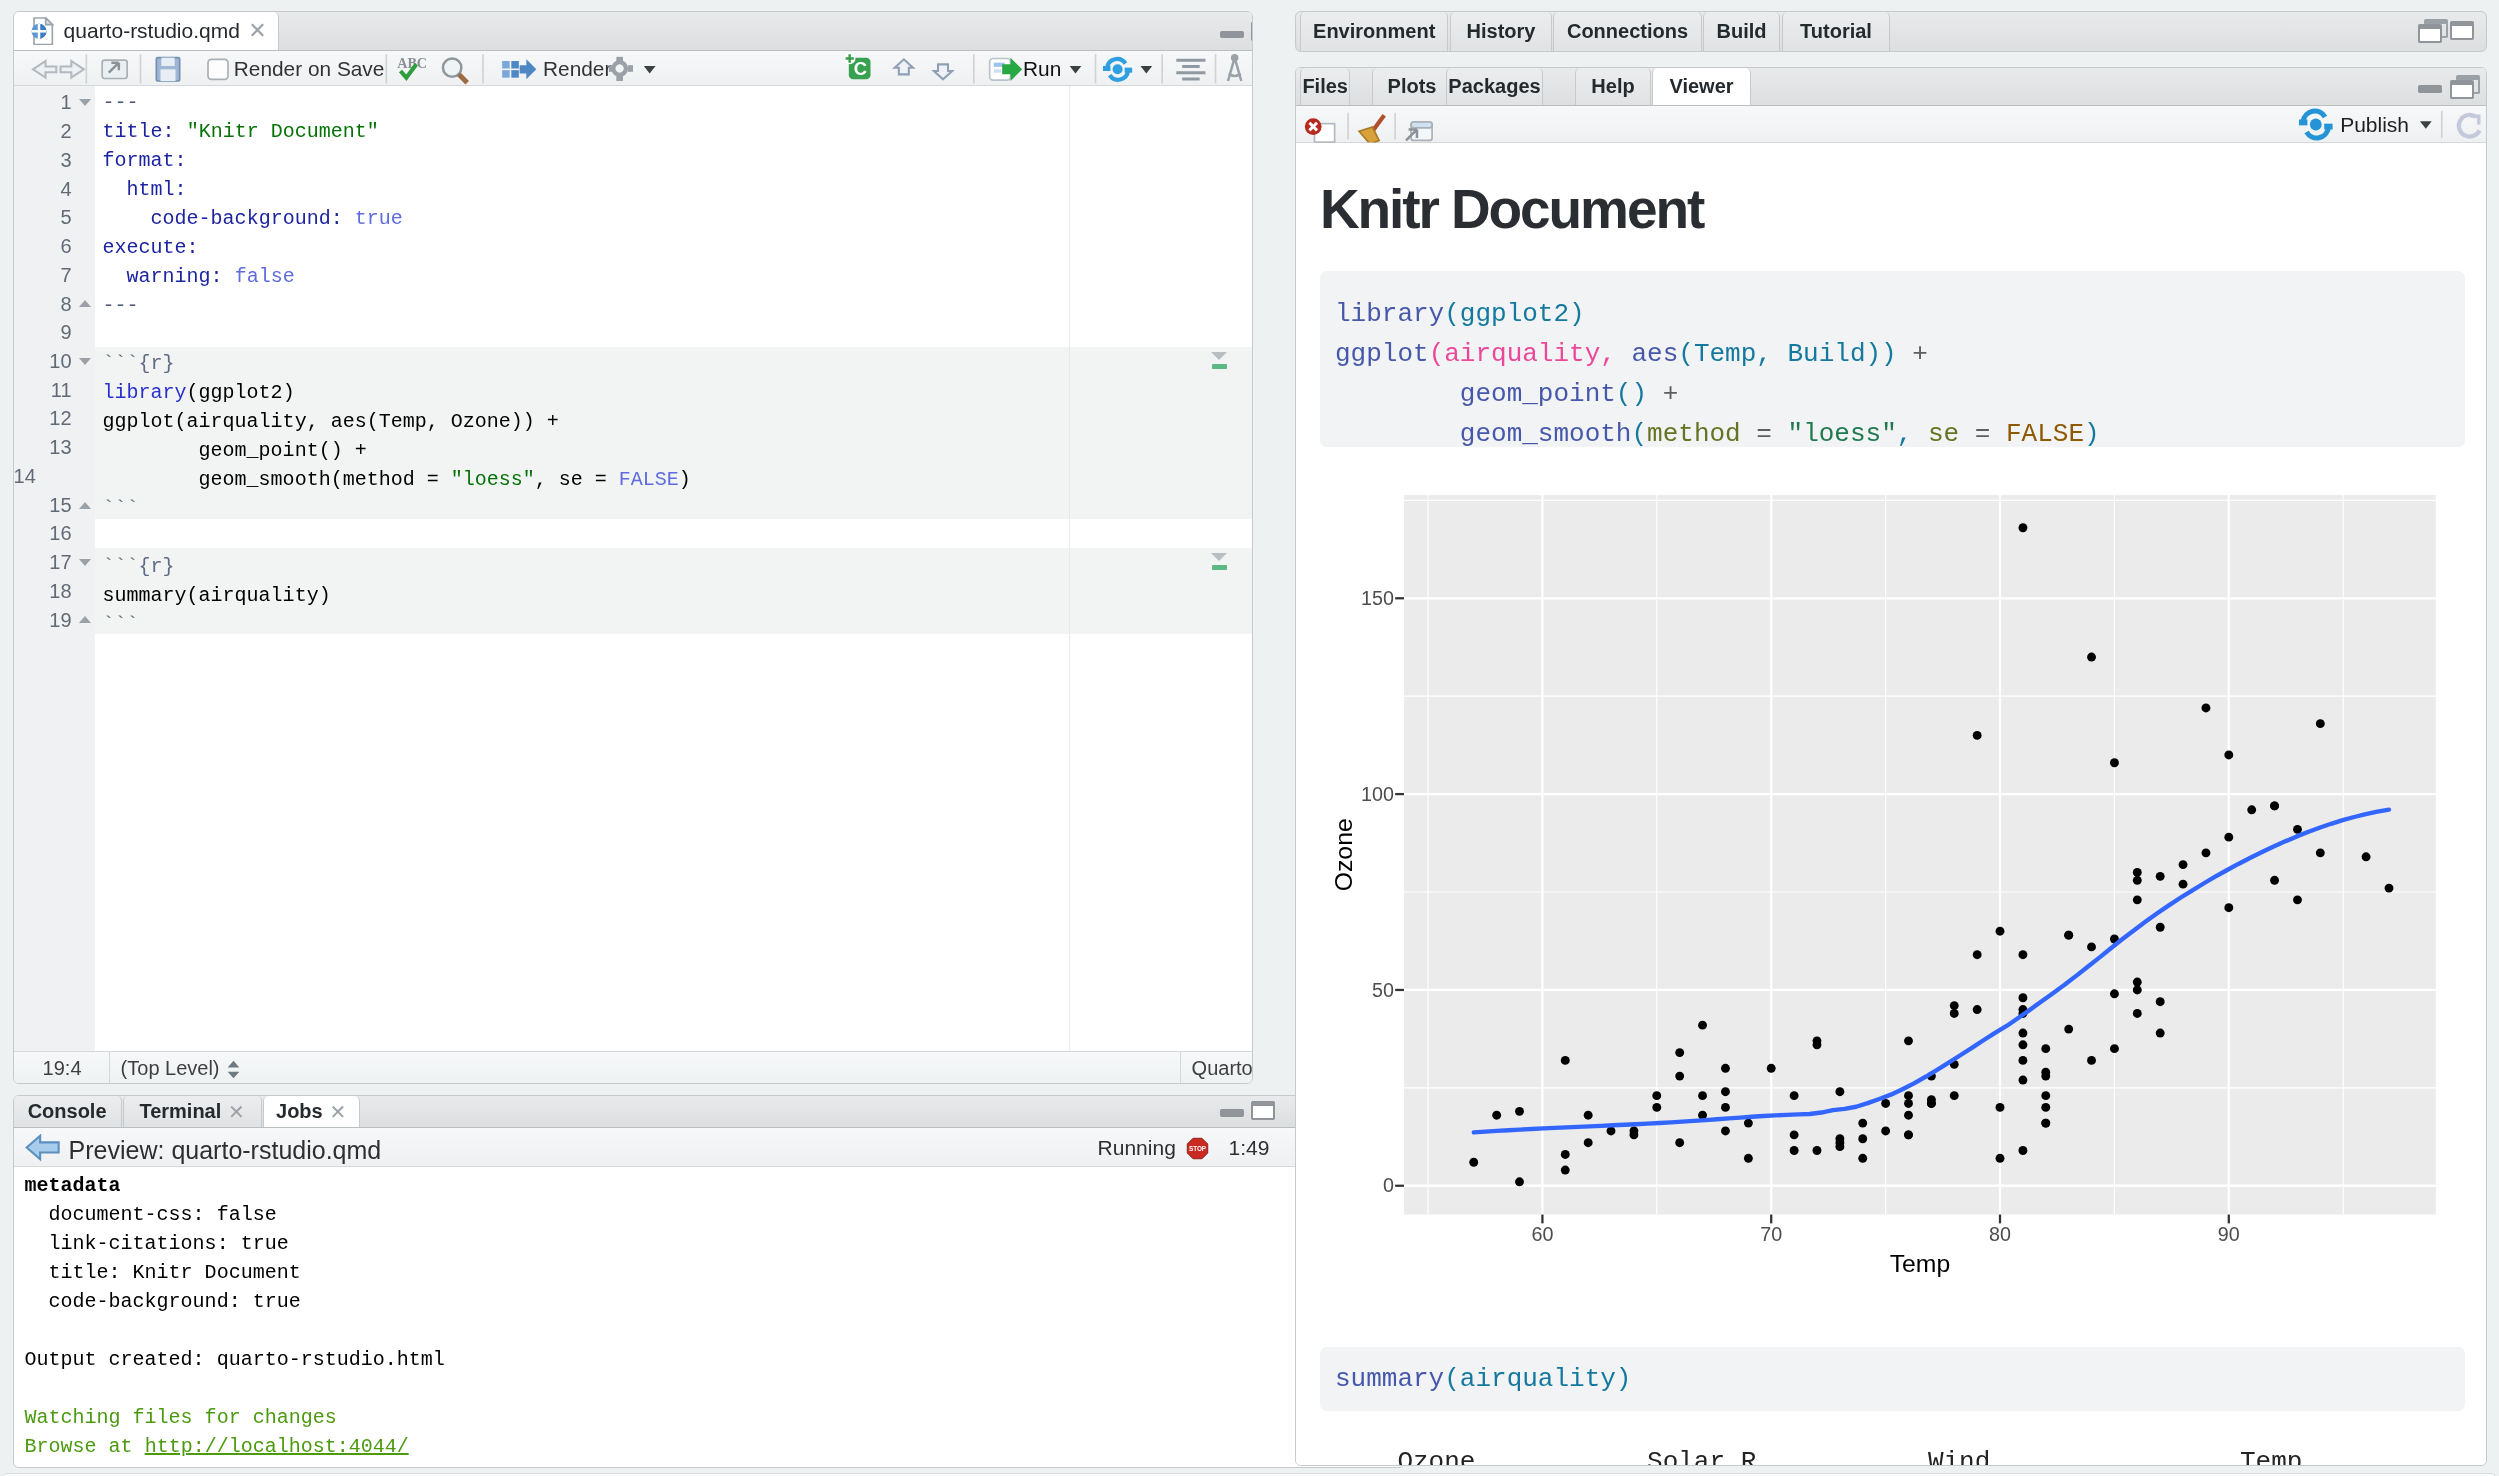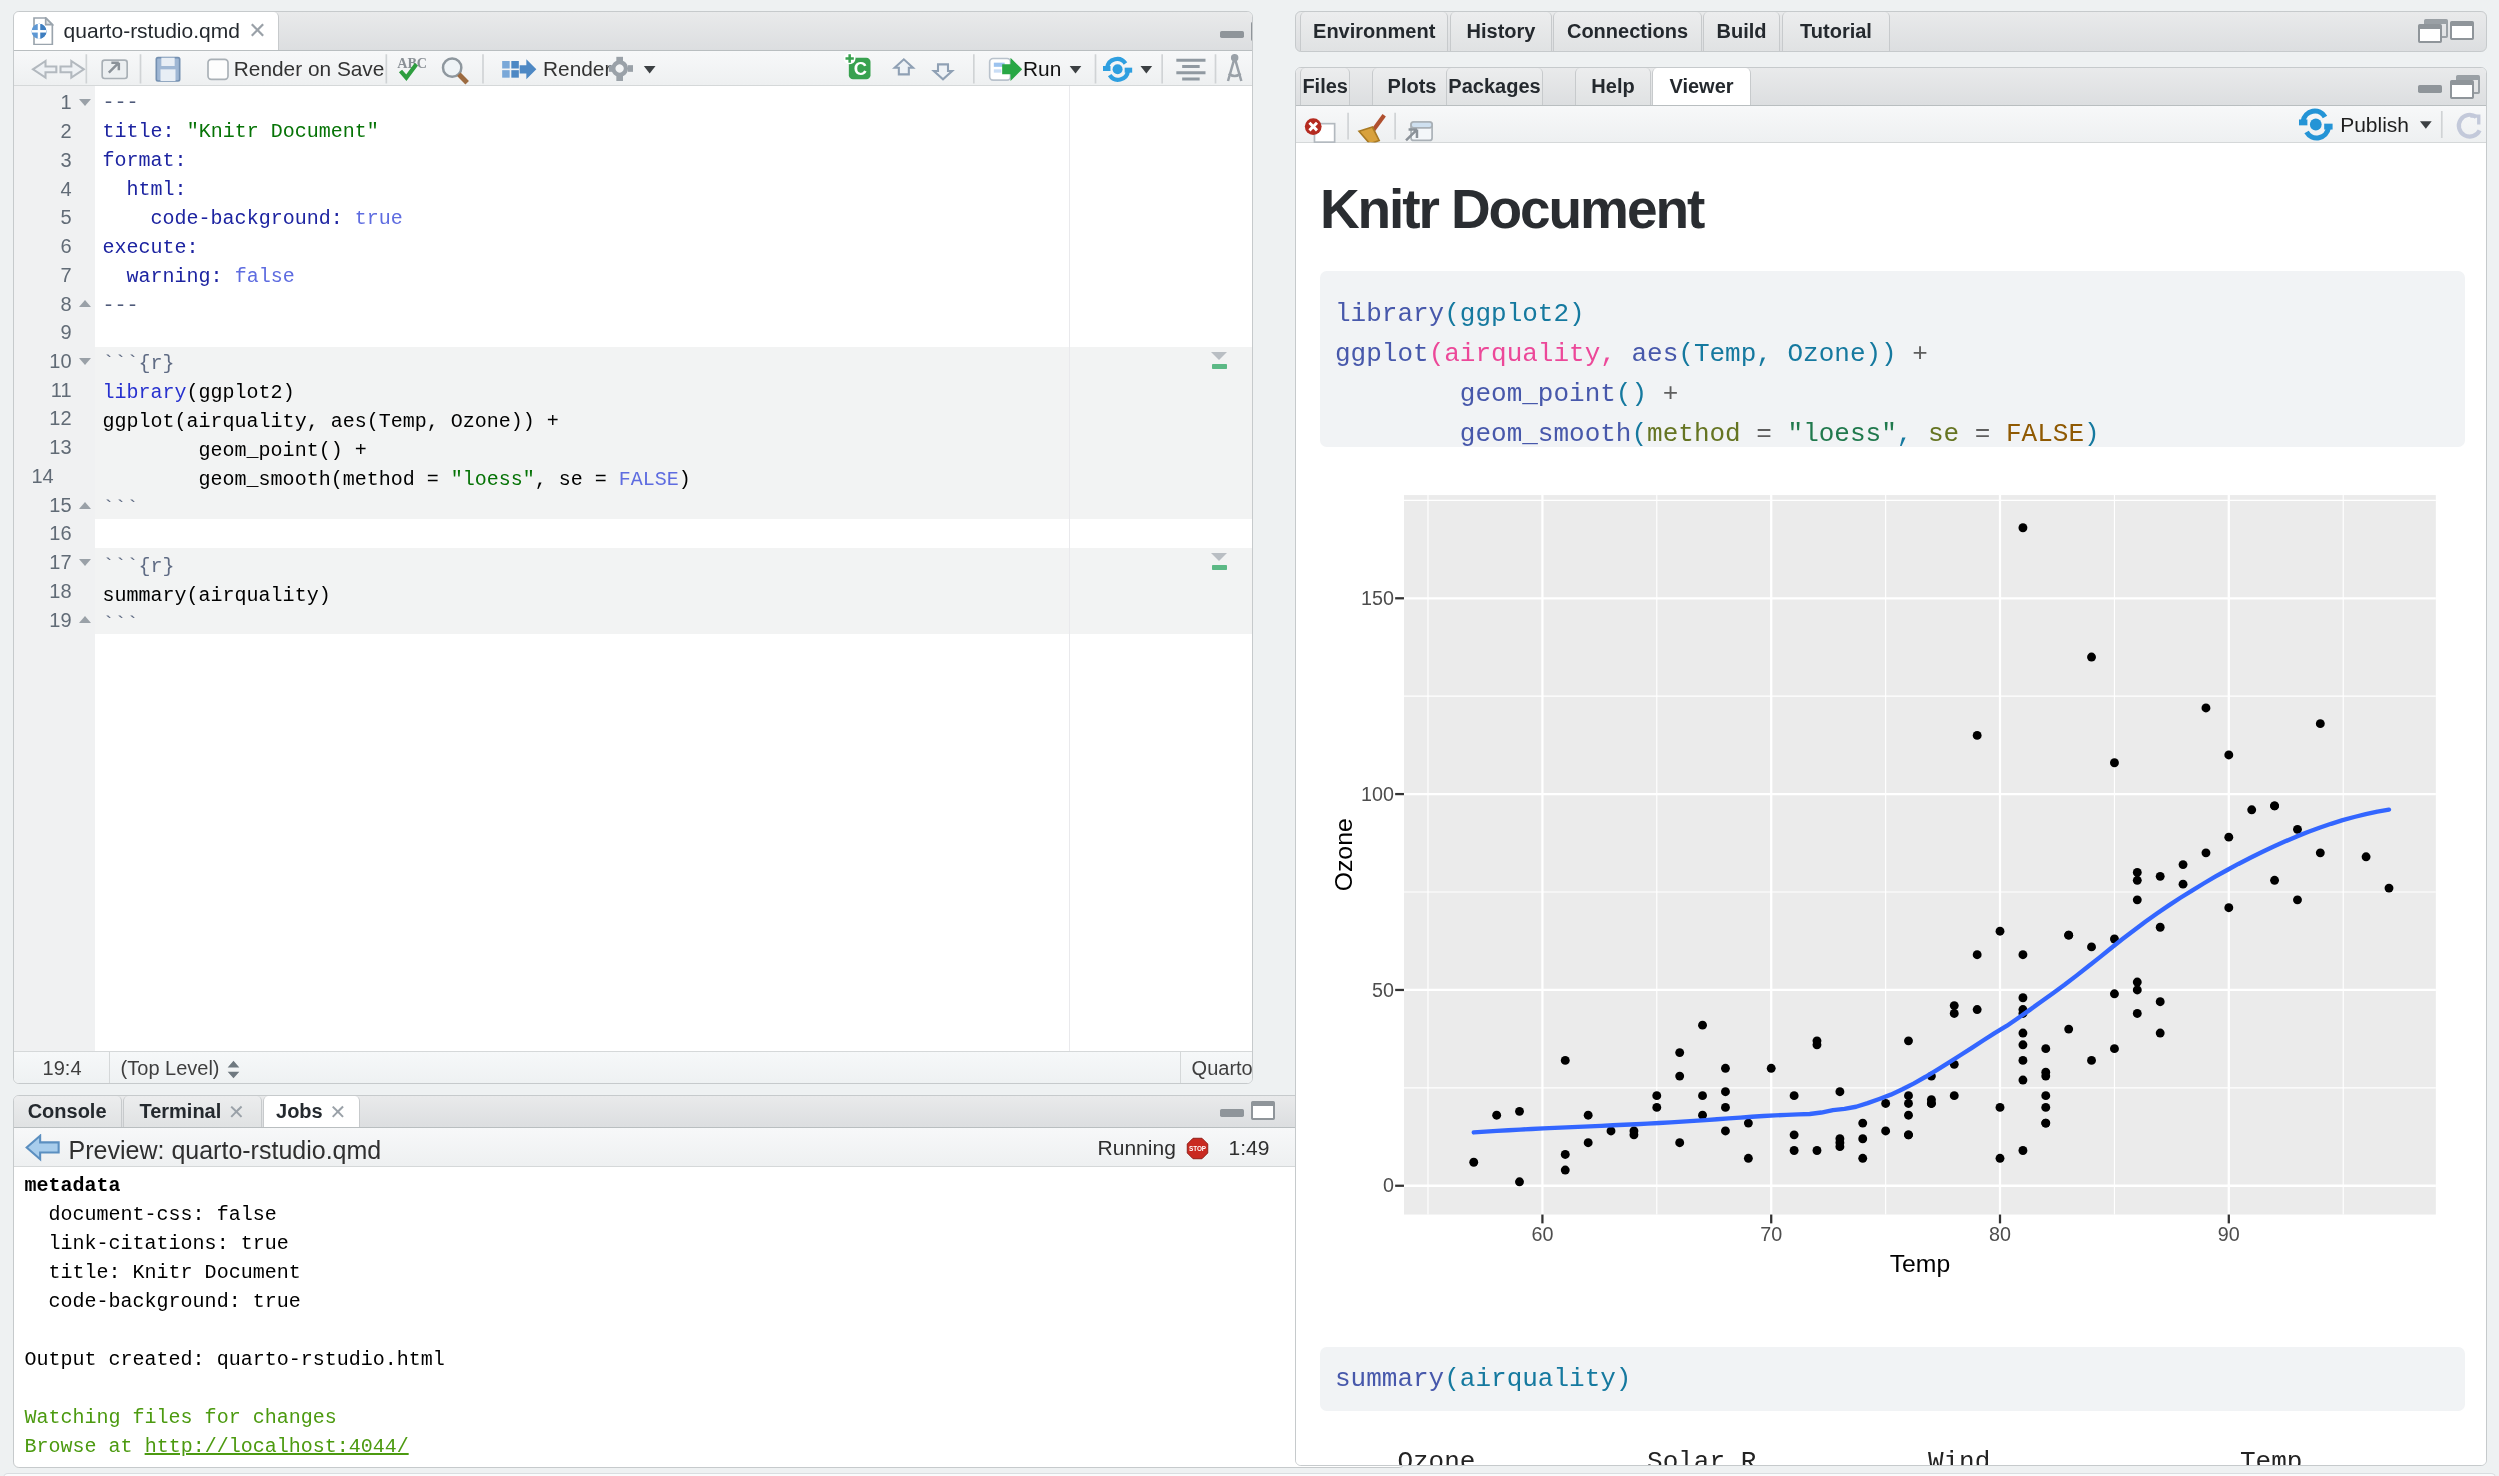--- a/index.html
+++ b/index.html
@@ -135,21 +135,21 @@
       <div style="position:absolute;left:0px;top:146px;width:58px;height:29px;line-height:29px;text-align:right;color:#616b76;font-size:20px">6</div>
       <div style="position:absolute;left:0px;top:175px;width:58px;height:29px;line-height:29px;text-align:right;color:#616b76;font-size:20px">7</div>
       <div style="position:absolute;left:0px;top:204px;width:58px;height:29px;line-height:29px;text-align:right;color:#616b76;font-size:20px">8</div>
       <div class="fold" style="left:65px;top:214px;border-left:6.7px solid transparent;border-right:6.7px solid transparent;border-bottom:7.6px solid #9aa1a8"></div>
       <div style="position:absolute;left:0px;top:232px;width:58px;height:29px;line-height:29px;text-align:right;color:#616b76;font-size:20px">9</div>
       <div style="position:absolute;left:0px;top:261px;width:58px;height:29px;line-height:29px;text-align:right;color:#616b76;font-size:20px">10</div>
       <div class="fold" style="left:65px;top:272px;border-left:6.7px solid transparent;border-right:6.7px solid transparent;border-top:7.6px solid #9aa1a8"></div>
       <div style="position:absolute;left:0px;top:290px;width:58px;height:29px;line-height:29px;text-align:right;color:#616b76;font-size:20px">11</div>
       <div style="position:absolute;left:0px;top:318px;width:58px;height:29px;line-height:29px;text-align:right;color:#616b76;font-size:20px">12</div>
       <div style="position:absolute;left:0px;top:347px;width:58px;height:29px;line-height:29px;text-align:right;color:#616b76;font-size:20px">13</div>
-      <div style="position:absolute;left:0px;top:376px;width:58px;height:29px;line-height:29px;text-align:center;color:#616b76;font-size:20px">14</div>
+      <div style="position:absolute;left:0px;top:376px;width:58px;height:29px;line-height:29px;text-align:left;color:#616b76;font-size:20px">14</div>
       <div style="position:absolute;left:0px;top:405px;width:58px;height:29px;line-height:29px;text-align:right;color:#616b76;font-size:20px">15</div>
       <div class="fold" style="left:65px;top:416px;border-left:6.7px solid transparent;border-right:6.7px solid transparent;border-bottom:7.6px solid #9aa1a8"></div>
       <div style="position:absolute;left:0px;top:433px;width:58px;height:29px;line-height:29px;text-align:right;color:#616b76;font-size:20px">16</div>
       <div style="position:absolute;left:0px;top:462px;width:58px;height:29px;line-height:29px;text-align:right;color:#616b76;font-size:20px">17</div>
       <div class="fold" style="left:65px;top:473px;border-left:6.7px solid transparent;border-right:6.7px solid transparent;border-top:7.6px solid #9aa1a8"></div>
       <div style="position:absolute;left:0px;top:491px;width:58px;height:29px;line-height:29px;text-align:right;color:#616b76;font-size:20px">18</div>
       <div style="position:absolute;left:0px;top:520px;width:58px;height:29px;line-height:29px;text-align:right;color:#616b76;font-size:20px">19</div>
       <div class="fold" style="left:65px;top:530px;border-left:6.7px solid transparent;border-right:6.7px solid transparent;border-bottom:7.6px solid #9aa1a8"></div>
     <pre class="mono" style="position:absolute;left:89px;top:2.4px;font-size:20px;line-height:29px"><span style="color:#4e5a7a">---</span><br><span style="color:#1d24a1">title:</span> <span style="color:#067306">"Knitr Document"</span><br><span style="color:#1d24a1">format:</span><br>  <span style="color:#1d24a1">html:</span><br>    <span style="color:#1d24a1">code-background:</span> <span style="color:#5e6ce0">true</span><br><span style="color:#1d24a1">execute:</span><br>  <span style="color:#1d24a1">warning:</span> <span style="color:#5e6ce0">false</span><br><span style="color:#4e5a7a">---</span><br><br><span style="color:#5f6b84">```{r}</span><br><span style="color:#2731cf">library</span><span style="color:#000000">(ggplot2)</span><br><span style="color:#000000">ggplot(airquality, aes(Temp, Ozone)) +</span><br><span style="color:#000000">        geom_point() +</span><br><span style="color:#000000">        geom_smooth(method = </span><span style="color:#067306">"loess"</span><span style="color:#000000">, se = </span><span style="color:#5e6ce0">FALSE</span><span style="color:#000000">)</span><br><span style="color:#5f6b84">```</span><br><br><span style="color:#5f6b84">```{r}</span><br><span style="color:#000000">summary(airquality)</span><br><span style="color:#5f6b84">```</span></pre>
     <div style="position:absolute;left:1198px;top:278px;width:15px;height:5px;background:#5cb985;border-radius:0.8px"></div>
@@ -249,21 +249,21 @@
       <g fill="none" stroke="#c3c9da" stroke-width="5">
         <path d="M1405 13 a13 13 0 1 0 4 16"></path>
         <path d="M1398 12 h10 v10" stroke-width="4"></path>
       </g>
     </svg>
   </div>
   <div style="position:absolute;left:0;top:75px;width:100%;bottom:0;background:#fff">
     <div style="position:absolute;left:24px;top:34px;font-size:55px;font-weight:700;color:#2a2d31;letter-spacing:-2.1px">Knitr Document</div>
     <div style="position:absolute;left:24px;top:128px;width:1145px;height:176px;background:#f1f3f5;border-radius:6.7px"></div>
     <pre class="mono" style="position:absolute;left:39px;top:151px;font-size:26px;line-height:40px"><span style="color:#4758AB">library</span><span style="color:#15799f">(ggplot2)</span>
-<span style="color:#4758AB">ggplot</span><span style="color:#ec4899">(airquality, </span><span style="color:#4758AB">aes</span><span style="color:#15799f">(Temp, Ozone))</span> <span style="color:#5E5E5E">+</span>
+<span style="color:#4758AB">ggplot</span><span style="color:#ec4899">(airquality, </span><span style="color:#4758AB">aes</span><span style="color:#15799f">(Temp, Build))</span> <span style="color:#5E5E5E">+</span>
         <span style="color:#4758AB">geom_point</span><span style="color:#15799f">()</span> <span style="color:#5E5E5E">+</span>
         <span style="color:#4758AB">geom_smooth</span><span style="color:#15799f">(</span><span style="color:#657422">method</span> <span style="color:#5E5E5E">=</span> <span style="color:#20794D">"loess"</span><span style="color:#15799f">, </span><span style="color:#657422">se</span> <span style="color:#5E5E5E">=</span> <span style="color:#8f5902">FALSE</span><span style="color:#15799f">)</span></pre>
     <div style="position:absolute;left:24px;top:1204px;width:1145px;height:64px;background:#f1f3f5;border-radius:6.7px"></div>
     <pre class="mono" style="position:absolute;left:39px;top:1216px;font-size:26px;line-height:40px"><span style="color:#4758AB">summary</span><span style="color:#15799f">(airquality)</span></pre>
     <pre class="mono" style="position:absolute;left:39px;top:1299px;font-size:26px;line-height:40px;color:#232323">    Ozone           Solar.R           Wind                Temp</pre>
   </div>
   <svg width="1184" height="848" viewBox="0 0 1410 1010" xmlns="http://www.w3.org/2000/svg" style="position:absolute;left:11px;top:403px">
 <rect x="115.4" y="28.7" width="1229.0" height="856.9" fill="#EBEBEB"></rect>
 <line x1="144.0" y1="28.7" x2="144.0" y2="885.6" stroke="#ffffff" stroke-width="1.35"></line>
 <line x1="416.5" y1="28.7" x2="416.5" y2="885.6" stroke="#ffffff" stroke-width="1.35"></line>

